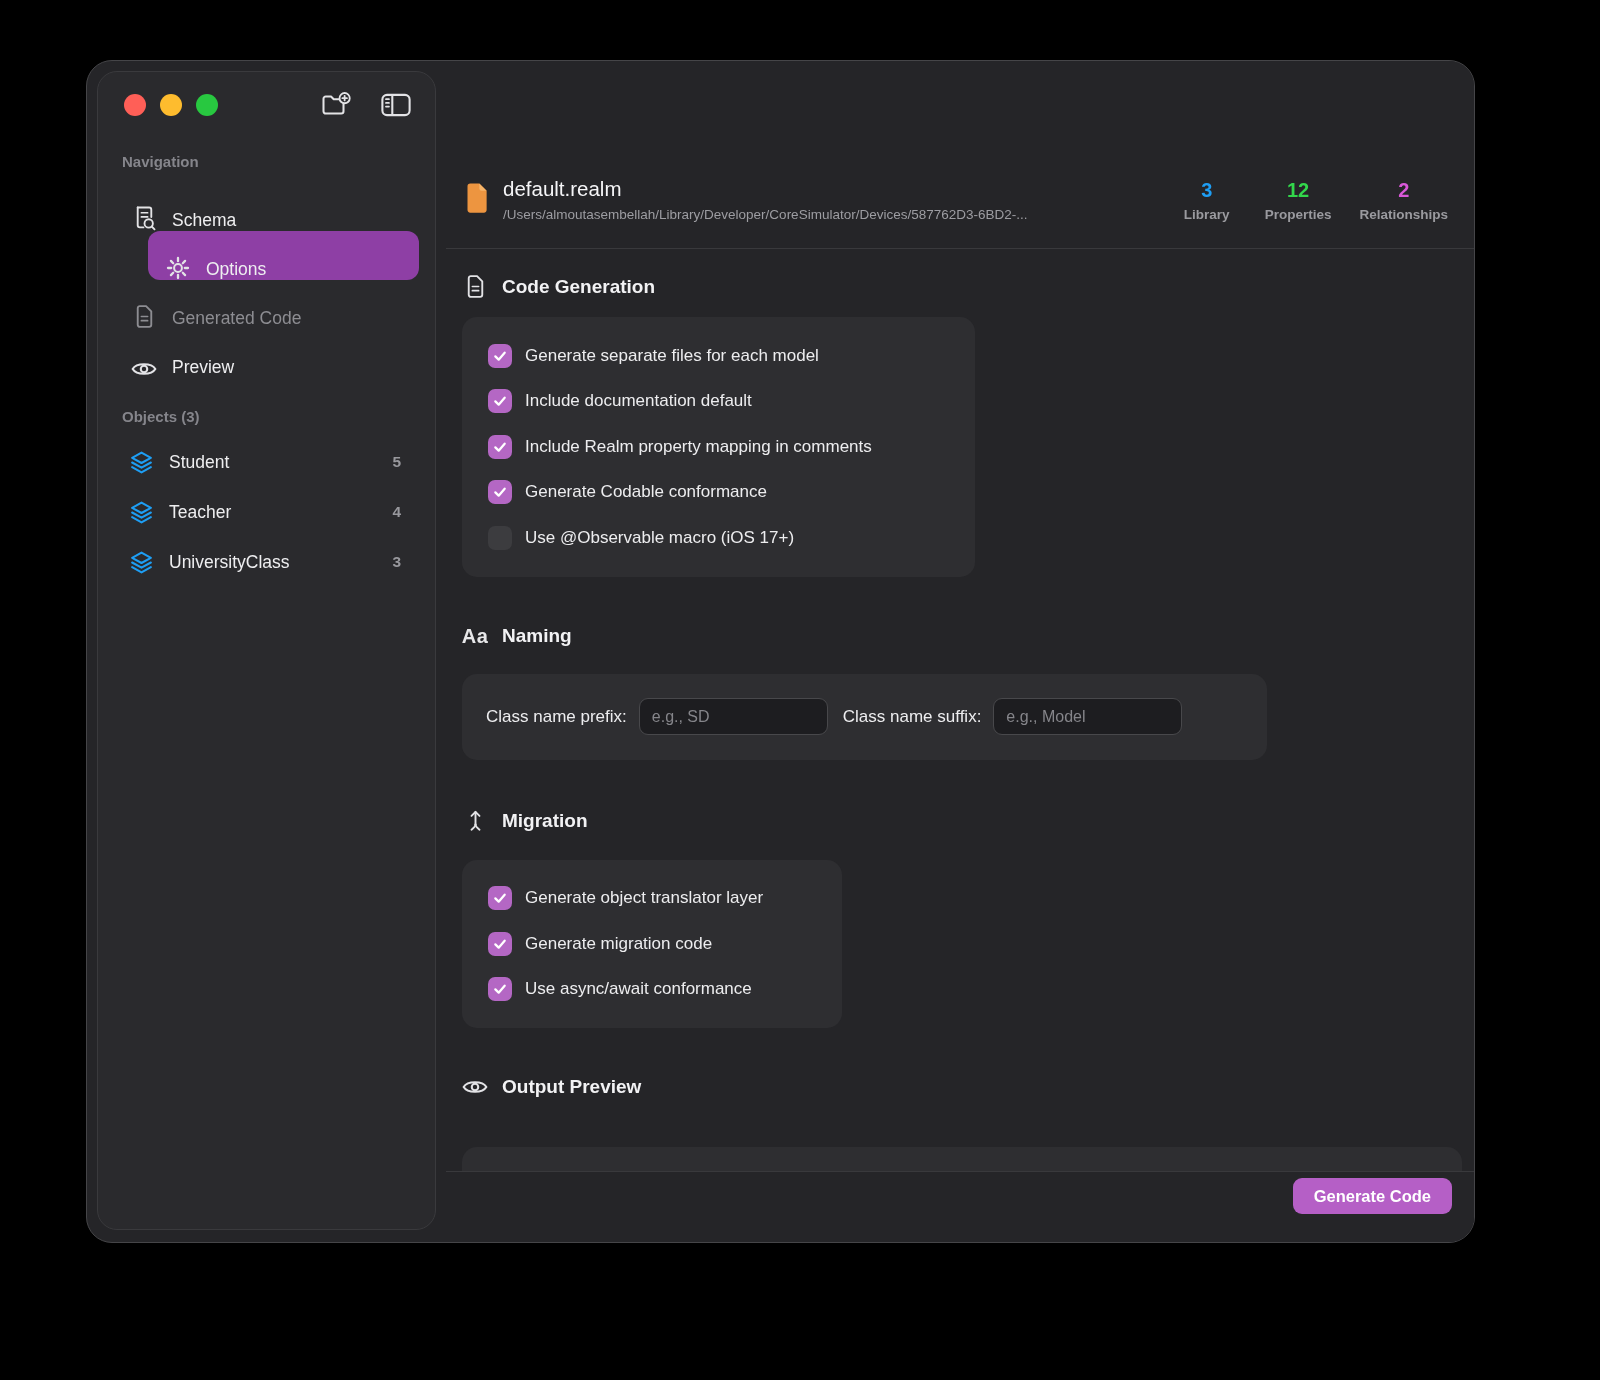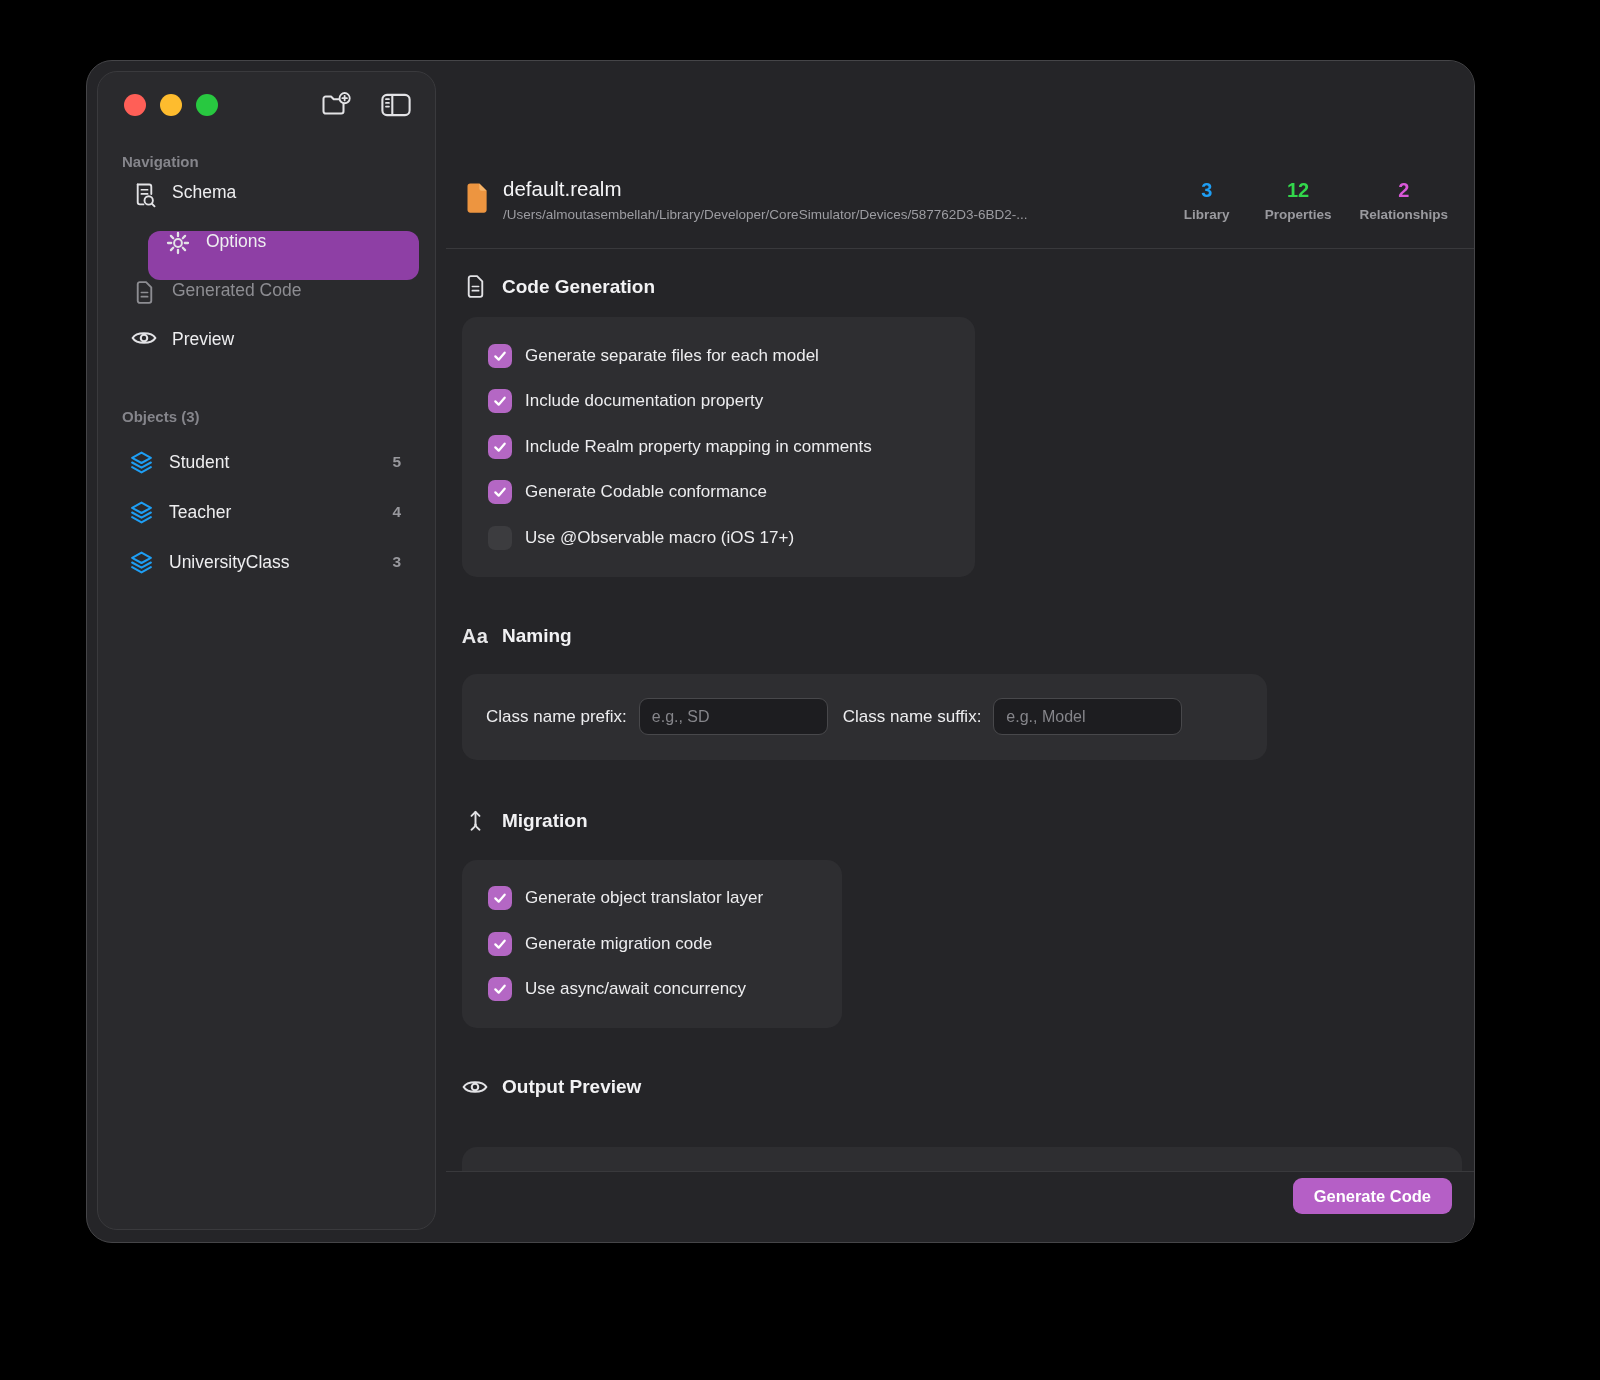--- a/index.html
+++ b/index.html
@@ -18,21 +18,21 @@
   .tl { width:22px; height:22px; border-radius:50%; display:inline-block; cursor:default; }
   .tl.red { background:#ff5f57; } .tl.yellow { background:#febc2e; } .tl.green { background:#28c840; }
   .toolbar-icons { margin-left:auto; display:flex; gap:30px; align-items:center; }
   .toolbar-icons svg { display:block; }
 
   .section-label { font-size:15px; font-weight:700; color:#85858b; padding:0 0 0 24px; }
   .section-label.nav { margin-top:36px; }
   .section-label.objects { margin-top:30px; }
 
   .nav-list { margin-top:12px; padding:0 16px; }
-  .nav-item { display:flex; align-items:flex-start; height:49px; border-radius:12px;
+  .nav-item { display:flex; align-items:flex-end; height:49px; border-radius:12px;
     padding:0 12px 0 17px; cursor:pointer; }
   .nav-item .nicon { width:26px; display:flex; justify-content:center; }
   .nav-item .nlabel { margin-left:15px; font-size:17.5px; color:#eeeef0; font-weight:500; }
   .nav-item.selected { background:var(--accent-purple);margin-left:34px; }
   .nav-item.dimmed .nlabel { color:#8d8d92; }
   .icon-stroke { stroke:#e3e3e6; fill:none; stroke-linecap:round; stroke-linejoin:round; }
   .icon-dim { stroke:#8d8d92; }
 
   .obj-list { margin-top:12px; padding:0 16px; }
   .obj-row { display:flex; align-items:center; height:50px; padding:0 10px 0 14px; border-radius:12px; cursor:pointer; }
@@ -261,21 +261,21 @@
                 </svg>
             </span>
             <span class="chk-label">Generate separate files for each model</span>
           </div>
           <div class="chk-row">
             <span class="checkbox checked">
               <svg width="16" height="16" viewBox="0 0 24 24">
                   <polyline points="5,12.5 10,17.5 19,7" fill="none" stroke="#fff" stroke-width="3.4" stroke-linecap="round" stroke-linejoin="round"></polyline>
                 </svg>
             </span>
-            <span class="chk-label">Include documentation property</span>
+            <span class="chk-label">Include documentation default</span>
           </div>
           <div class="chk-row">
             <span class="checkbox checked">
               <svg width="16" height="16" viewBox="0 0 24 24">
                   <polyline points="5,12.5 10,17.5 19,7" fill="none" stroke="#fff" stroke-width="3.4" stroke-linecap="round" stroke-linejoin="round"></polyline>
                 </svg>
             </span>
             <span class="chk-label">Include Realm property mapping in comments</span>
           </div>
           <div class="chk-row">
@@ -336,21 +336,21 @@
                 </svg>
             </span>
             <span class="chk-label">Generate migration code</span>
           </div>
           <div class="chk-row">
             <span class="checkbox checked">
               <svg width="16" height="16" viewBox="0 0 24 24">
                   <polyline points="5,12.5 10,17.5 19,7" fill="none" stroke="#fff" stroke-width="3.4" stroke-linecap="round" stroke-linejoin="round"></polyline>
                 </svg>
             </span>
-            <span class="chk-label">Use async/await concurrency</span>
+            <span class="chk-label">Use async/await conformance</span>
           </div>
         </div>
 
         <div class="sec-header gap-l">
           <span class="sicon">
             <svg width="26" height="18" viewBox="0 0 24 16">
               <path class="icon-stroke" stroke-width="1.9" d="M1.5 8 C5 2.2 19 2.2 22.5 8 C19 13.8 5 13.8 1.5 8 Z"></path>
               <circle class="icon-stroke" stroke-width="1.9" cx="12" cy="8" r="3"></circle>
             </svg>
           </span>

